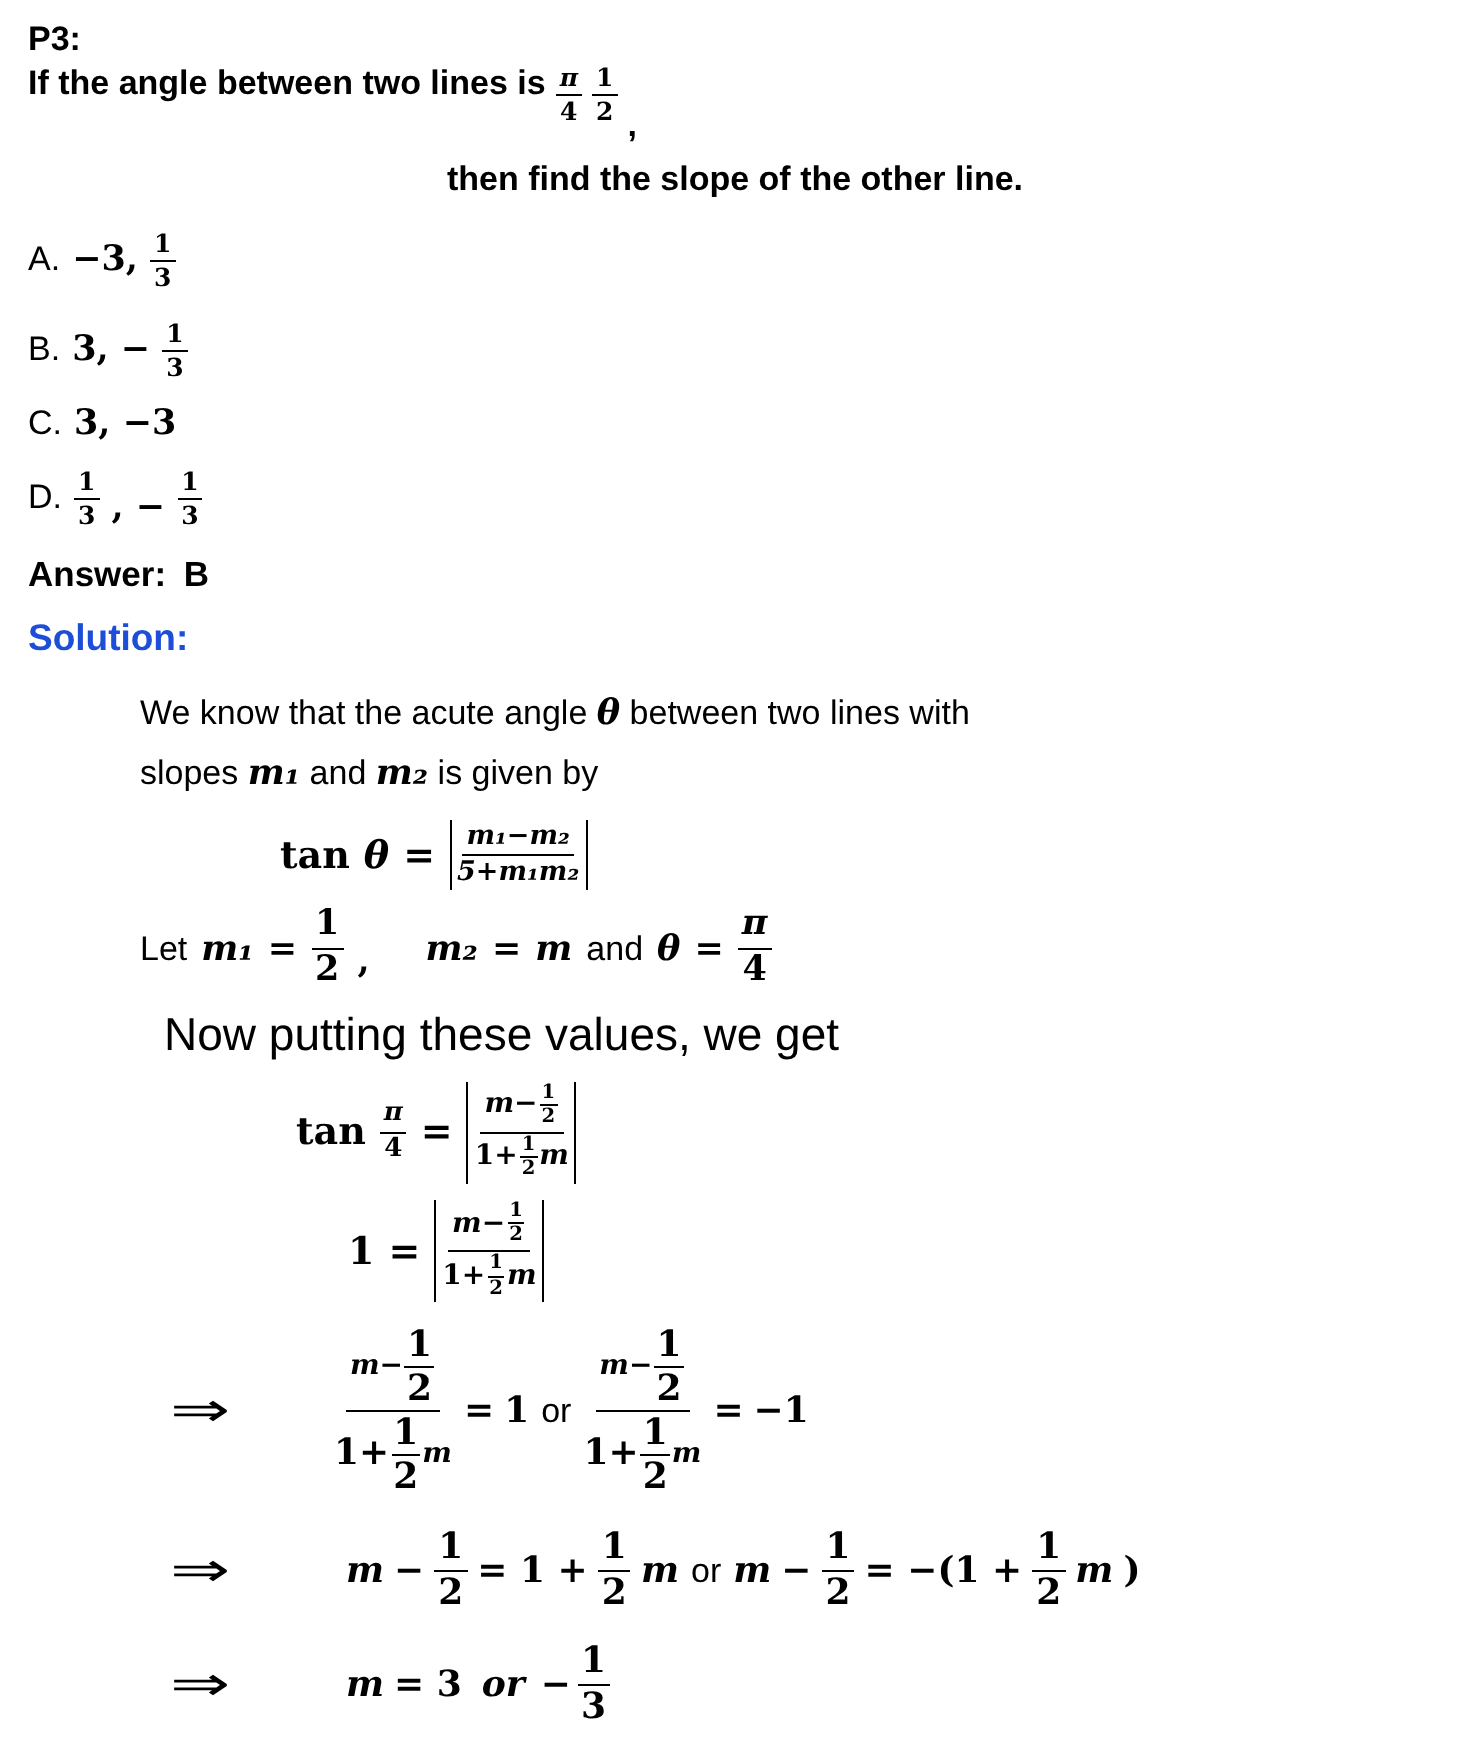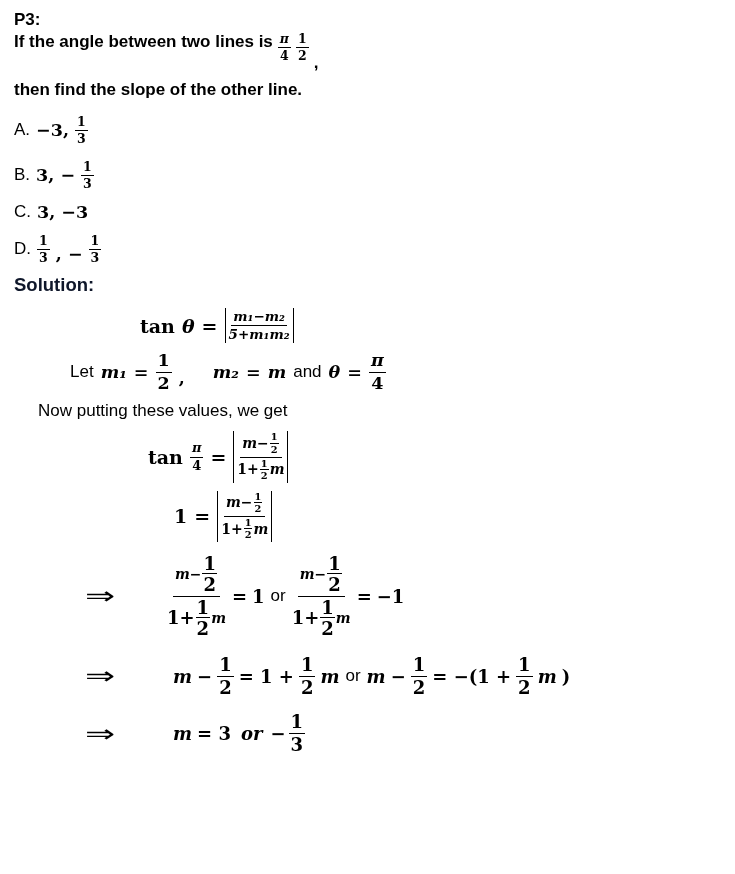--- a/index.html
+++ b/index.html
@@ -35,44 +35,44 @@
   .abs {
     display:flex; align-items:center;
     border-left:1.8px solid #000; border-right:1.8px solid #000;
     padding:1px 3px;
   }
 
   
   .p3 { font-weight:bold; font-size:17px; }
   .qrow { display:flex; align-items:flex-start; gap:5px; font-weight:bold; font-size:17px; margin:2px 0; min-height:46px; }
   .qrow .frac, .opt .frac { font-size:12.5px; }
-  .q2 { font-weight:bold; font-size:17px; margin:2px 0 10px 0; }
+  .q2 { font-weight:bold; font-size:17px; margin:2px 0 10px 0;text-align:center; }
   .low { align-self:flex-end; padding-bottom:5px; }
 
   .opt { display:flex; align-items:center; gap:6px; font-size:17px; margin:5px 0; min-height:40px; }
   .opt.short { min-height:24px; }
   .opt .omath { font-size:17.5px; }
 
   .answer { font-weight:bold; font-size:17.5px; margin:8px 0 10px 0; }
   .answer .aval { margin-left:4px; }
-  .sol-head { font-weight:bold; font-size:18.5px; color:#0f172a; margin:2px 0 12px 0; }
+  .sol-head { font-weight:bold; font-size:18.5px; color:#1d4ed8; margin:2px 0 12px 0; }
 
   .intro { margin-left:56px; font-size:17px; line-height:1.72; }
   .intro .mi { font-size:17.5px; }
 
   .formula { display:flex; align-items:center; }
   .f1 { margin:8px 0 8px 126px; font-size:19px; gap:7px; }
   .f1 .frac { font-size:13.5px;text-align:right; }
 
   .letrow { margin-left:56px; margin-top:6px; font-size:17px; gap:7px; display:flex; align-items:center; min-height:42px; }
   .letrow .frac { font-size:12.5px; }
   .letrow .mi, .letrow .mr { font-size:17.5px; }
   .sp-wide { width:14px; }
 
-  .nowline { margin-left:24px; margin-top:8px; font-size:17px; }
+  .nowline { margin-left:68px; margin-top:8px; font-size:23px; }
 
   .f2 { margin:10px 0 4px 134px; font-size:19px; gap:7px; }
   .f3 { margin:8px 0 8px 160px; font-size:19px; gap:7px; }
   .bigfrac { font-size:14px; }
   .lhsfrac { font-size:13px; }
 
   .steprow { display:flex; align-items:center; margin-left:71px; }
   .arrow {
     display:inline-block; font-size:24px; font-weight:normal;
     transform:scaleX(1.5); transform-origin:left center; width:36px;
@@ -143,23 +143,31 @@
       <span class="num mr">1</span>
       <span class="den mr">3</span>
     </span>
     <span class="omath mr low">, −</span>
     <span class="frac">
       <span class="num mr">1</span>
       <span class="den mr">3</span>
     </span>
   </div>
 
+  <div class="answer">
+    <span>Answer:</span>
+    <span class="aval">B</span>
+  </div>
 
   <div class="sol-head">Solution:</div>
 
+  <div class="intro">
+    <div><span>We know that the acute angle </span><span class="mi">θ</span><span> between two lines with</span></div>
+    <div><span>slopes </span><span class="mi">m₁</span><span> and </span><span class="mi">m₂</span><span> is given by</span></div>
+  </div>
 
   <div class="formula f1">
     <span class="fn">tan</span>
     <span class="mi">θ</span>
     <span class="mr">=</span>
     <span class="abs">
       <span class="frac">
         <span class="num mi">m₁−m₂</span>
         <span class="den mi">5+m₁m₂</span>
       </span>

